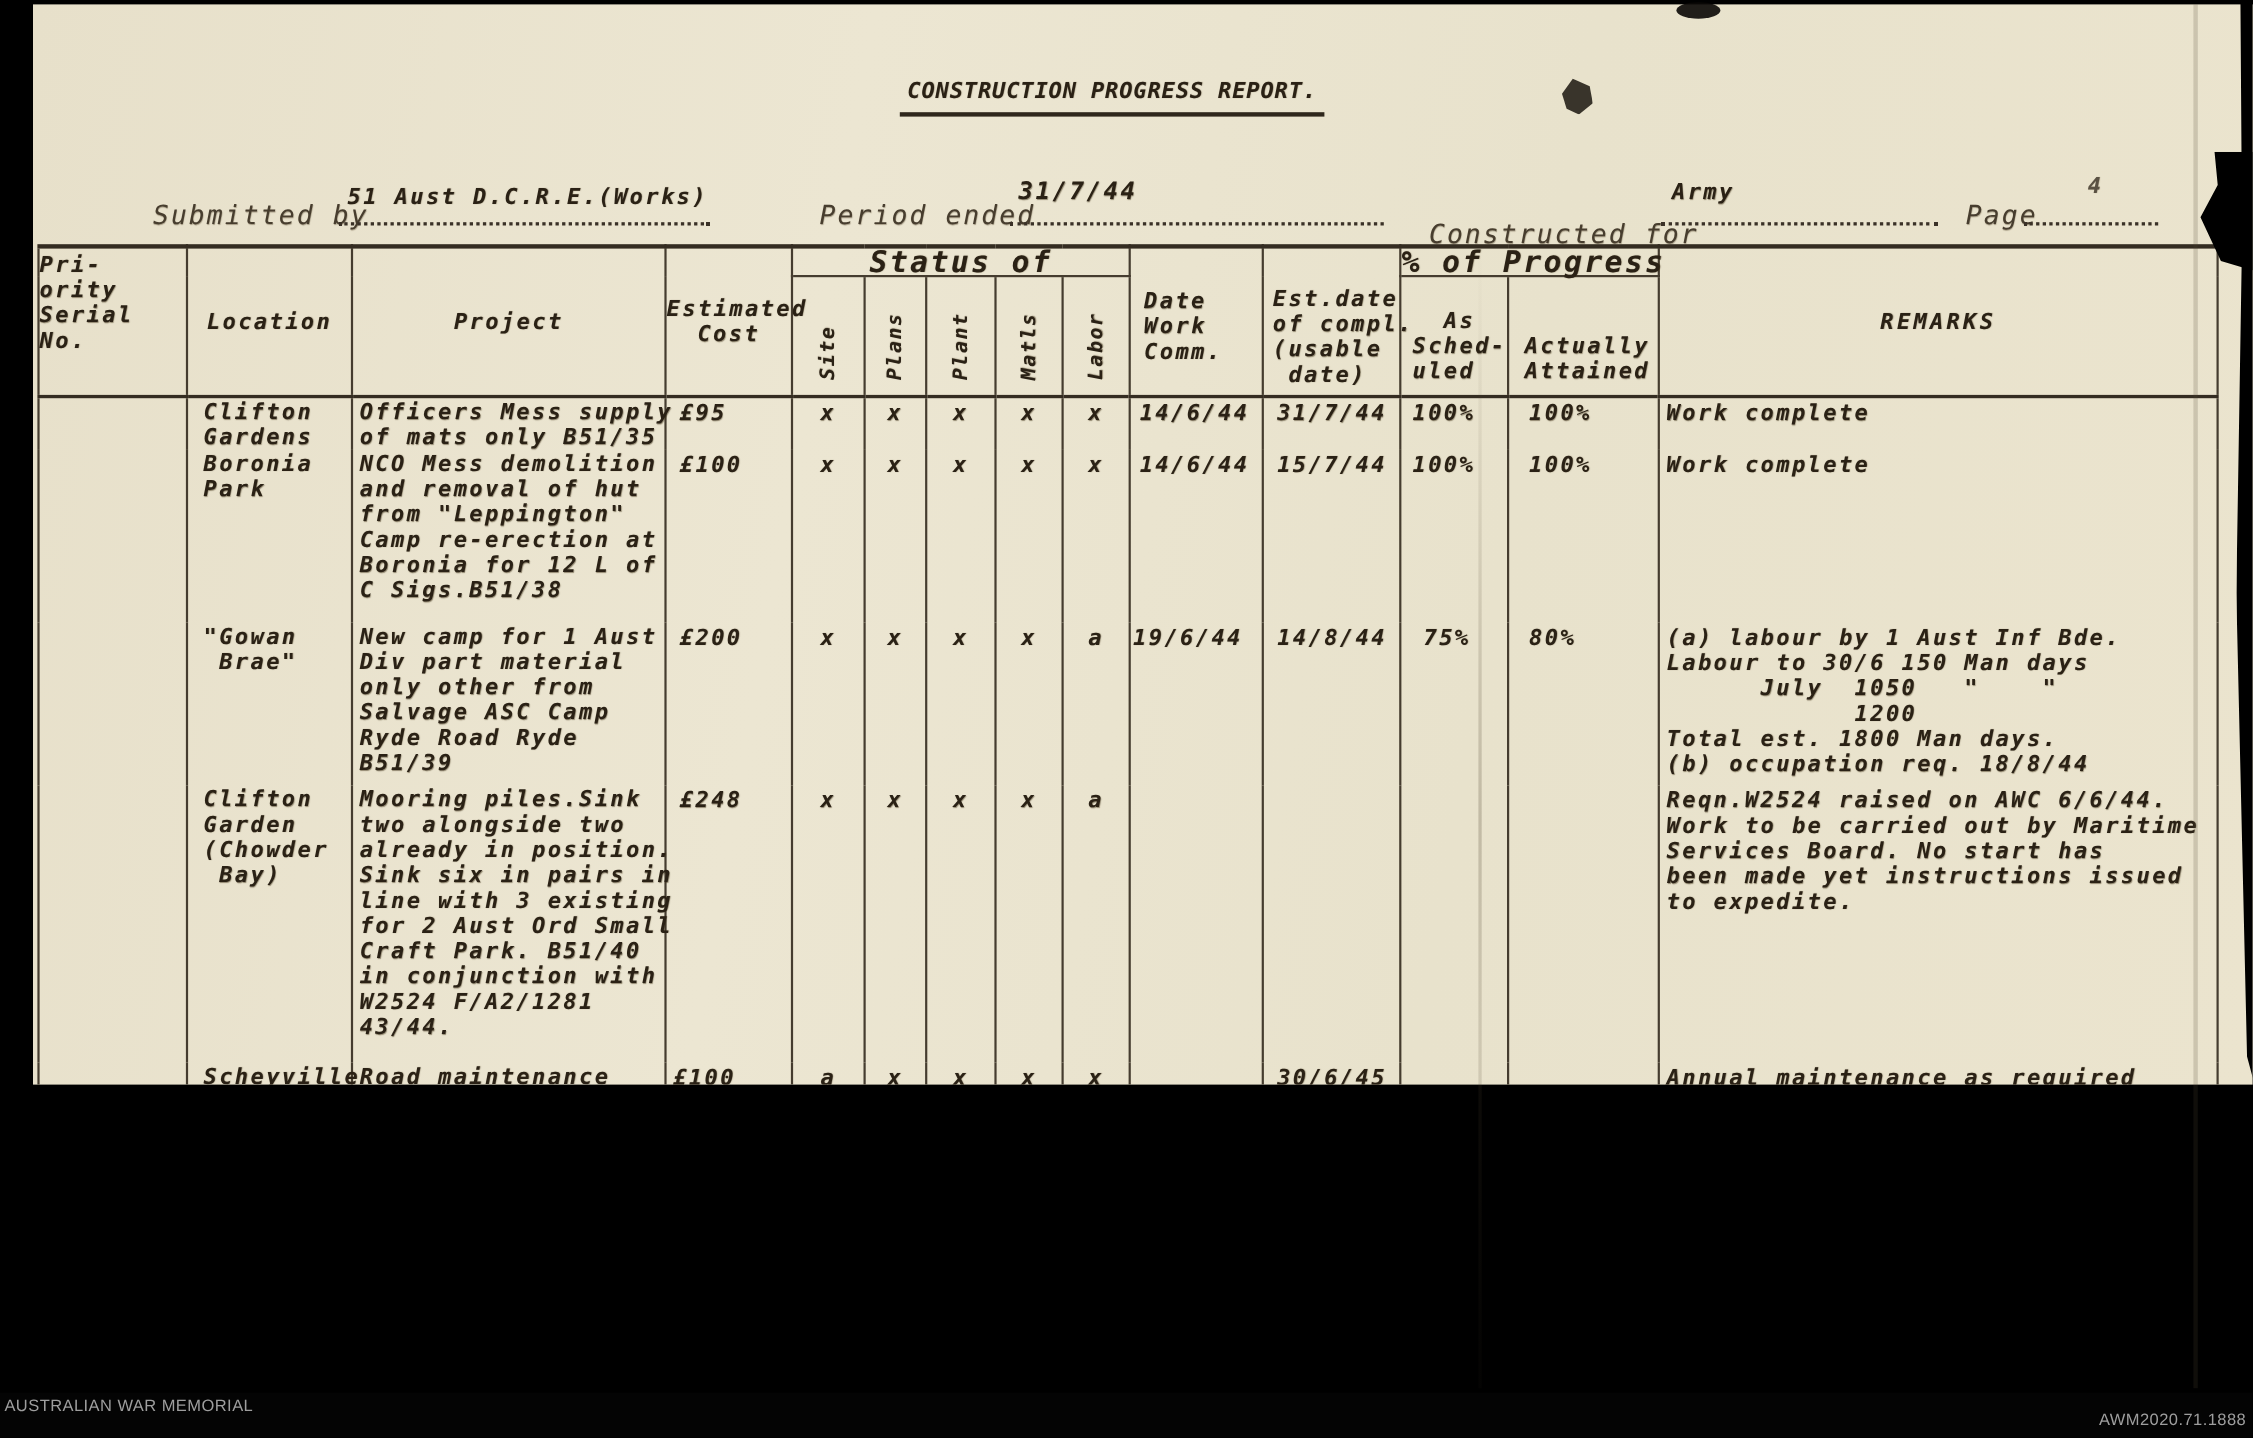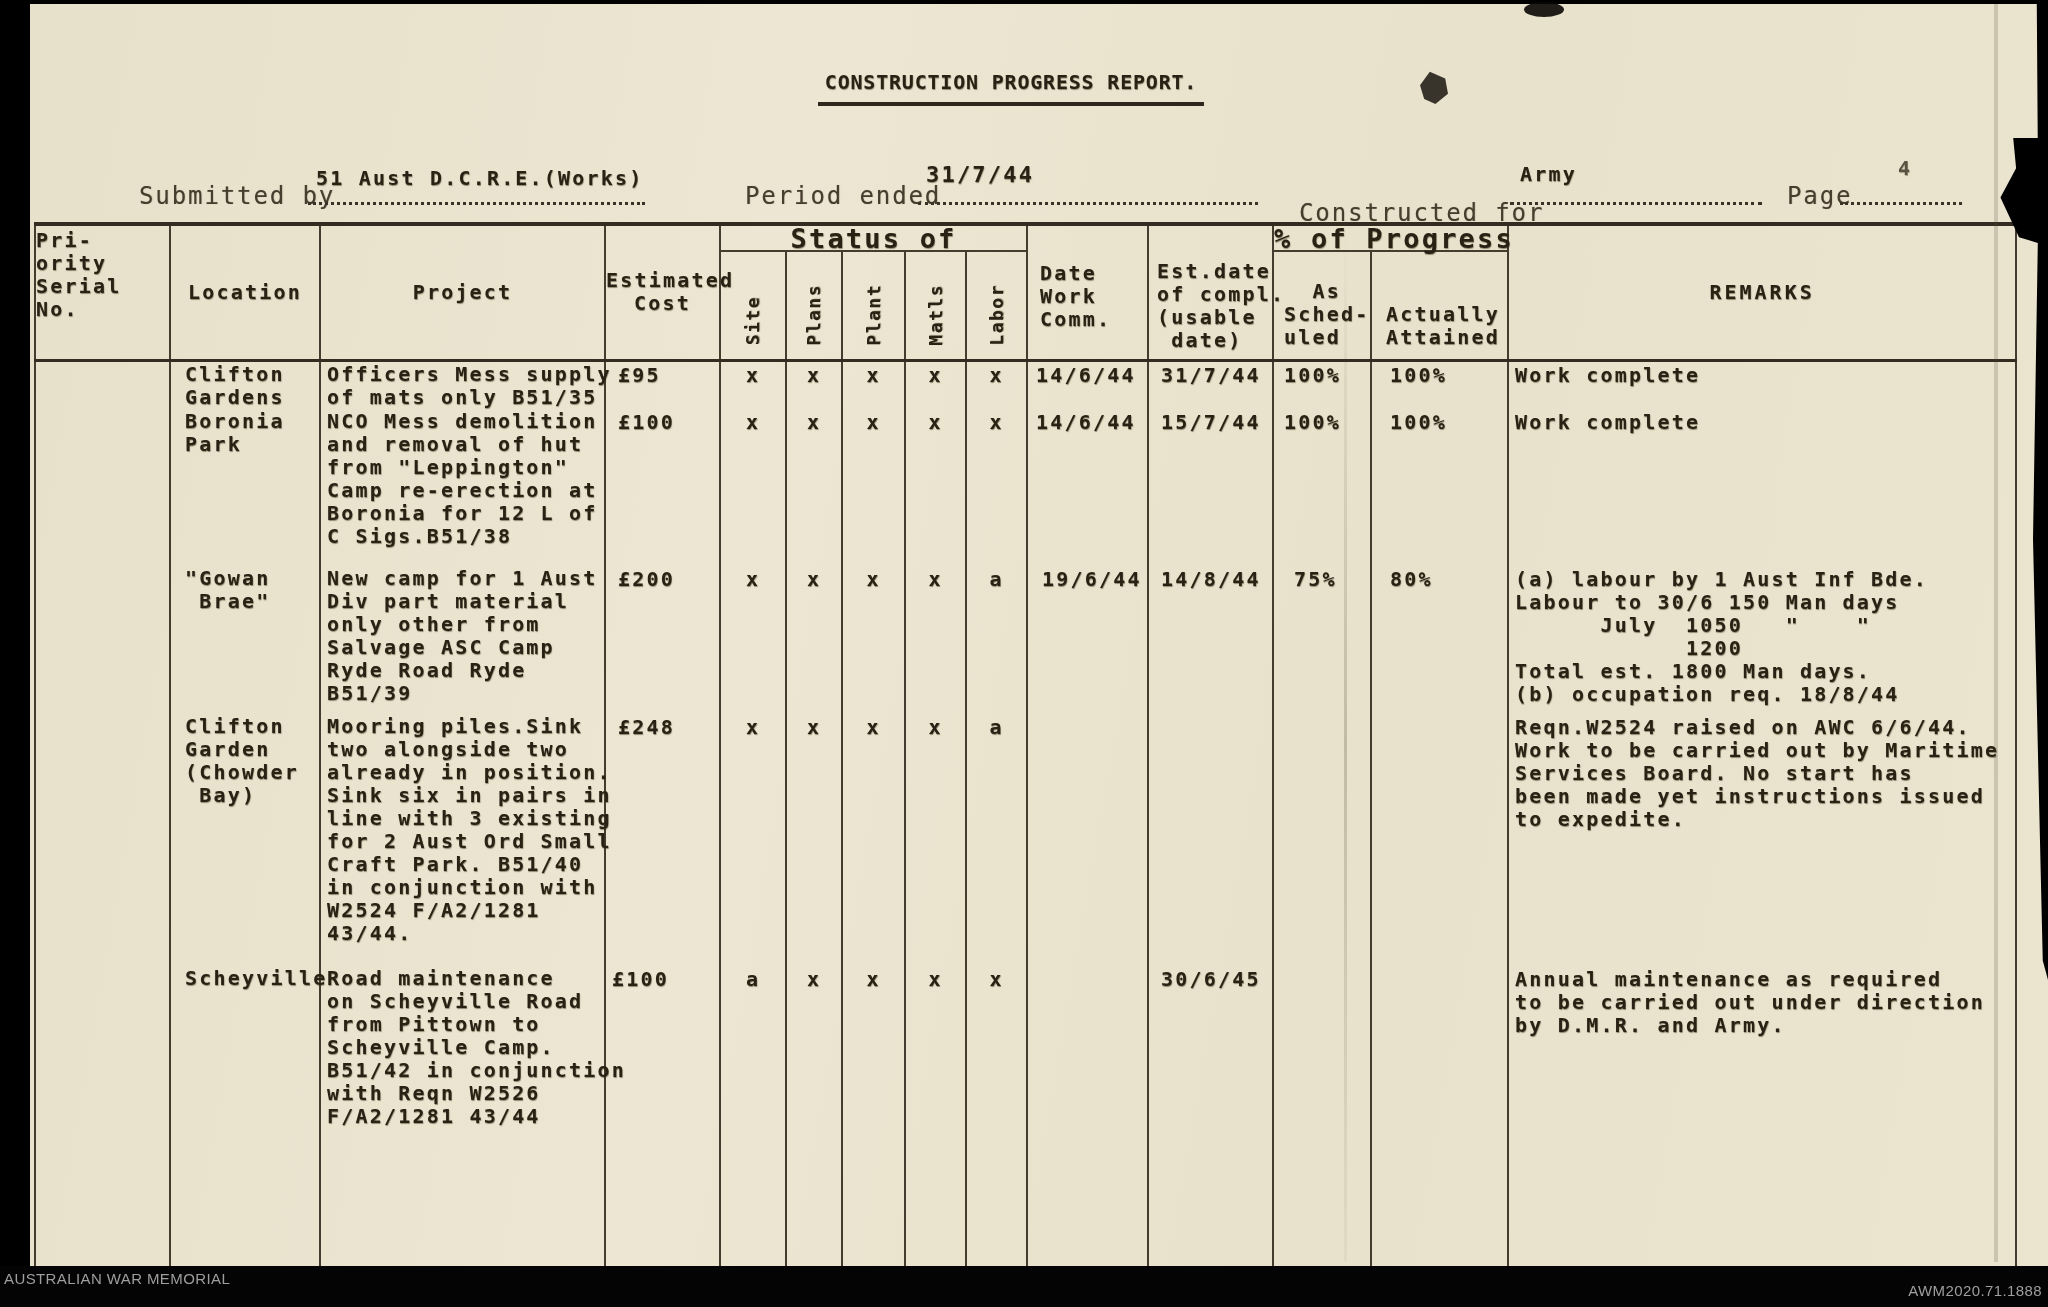--- a/index.html
+++ b/index.html
@@ -3,23 +3,24 @@
 <meta charset="utf-8">
 <style>
   * { margin:0; padding:0; box-sizing:border-box; }
   body {
     width:2048px; height:1307px;
     background:#000;
     position:relative;
     overflow:hidden;
   }
   .paper {
-    position:absolute; left:30px; top:4px; width:2018px; height:1262px;
+    position:absolute; left:30px; top:4px; width:2018px; height:982px;
     background:linear-gradient(100deg,#e7e0ca 0%,#ece6d2 35%,#e8e2cc 65%,#ebe4ce 100%);
     overflow:hidden;
+    font-style:italic;
   }
   .typed {
     font-family:"DejaVu Sans Mono", monospace;
     color:#2a2115;
     letter-spacing:2.2px;
     font-weight:bold;
     text-shadow:0.5px 0.5px 0.9px rgba(60,45,20,0.5);
   }
   .doc-title {
     position:absolute; left:788px; top:66px; width:386px;
@@ -229,21 +230,21 @@
 only other from
 Salvage ASC Camp
 Ryde Road Ryde
 B51/39</td>
         <td class="ccost">£200</td>
         <td class="cx">x</td>
         <td class="cx">x</td>
         <td class="cx">x</td>
         <td class="cx">x</td>
         <td class="cx">a</td>
-        <td class="cdate" style="padding-left:14px;">19/6/44</td>
+        <td class="cdate" style="padding-left:2px;">19/6/44</td>
         <td class="cest">14/8/44</td>
         <td class="cpct" style="padding-left:20px;">75%</td>
         <td class="cpct2">80%</td>
         <td class="crem">(a) labour by 1 Aust Inf Bde.
 Labour to 30/6 150 Man days
       July  1050   "    "
             1200
 Total est. 1800 Man days.
 (b) occupation req. 18/8/44</td>
       </tr>

